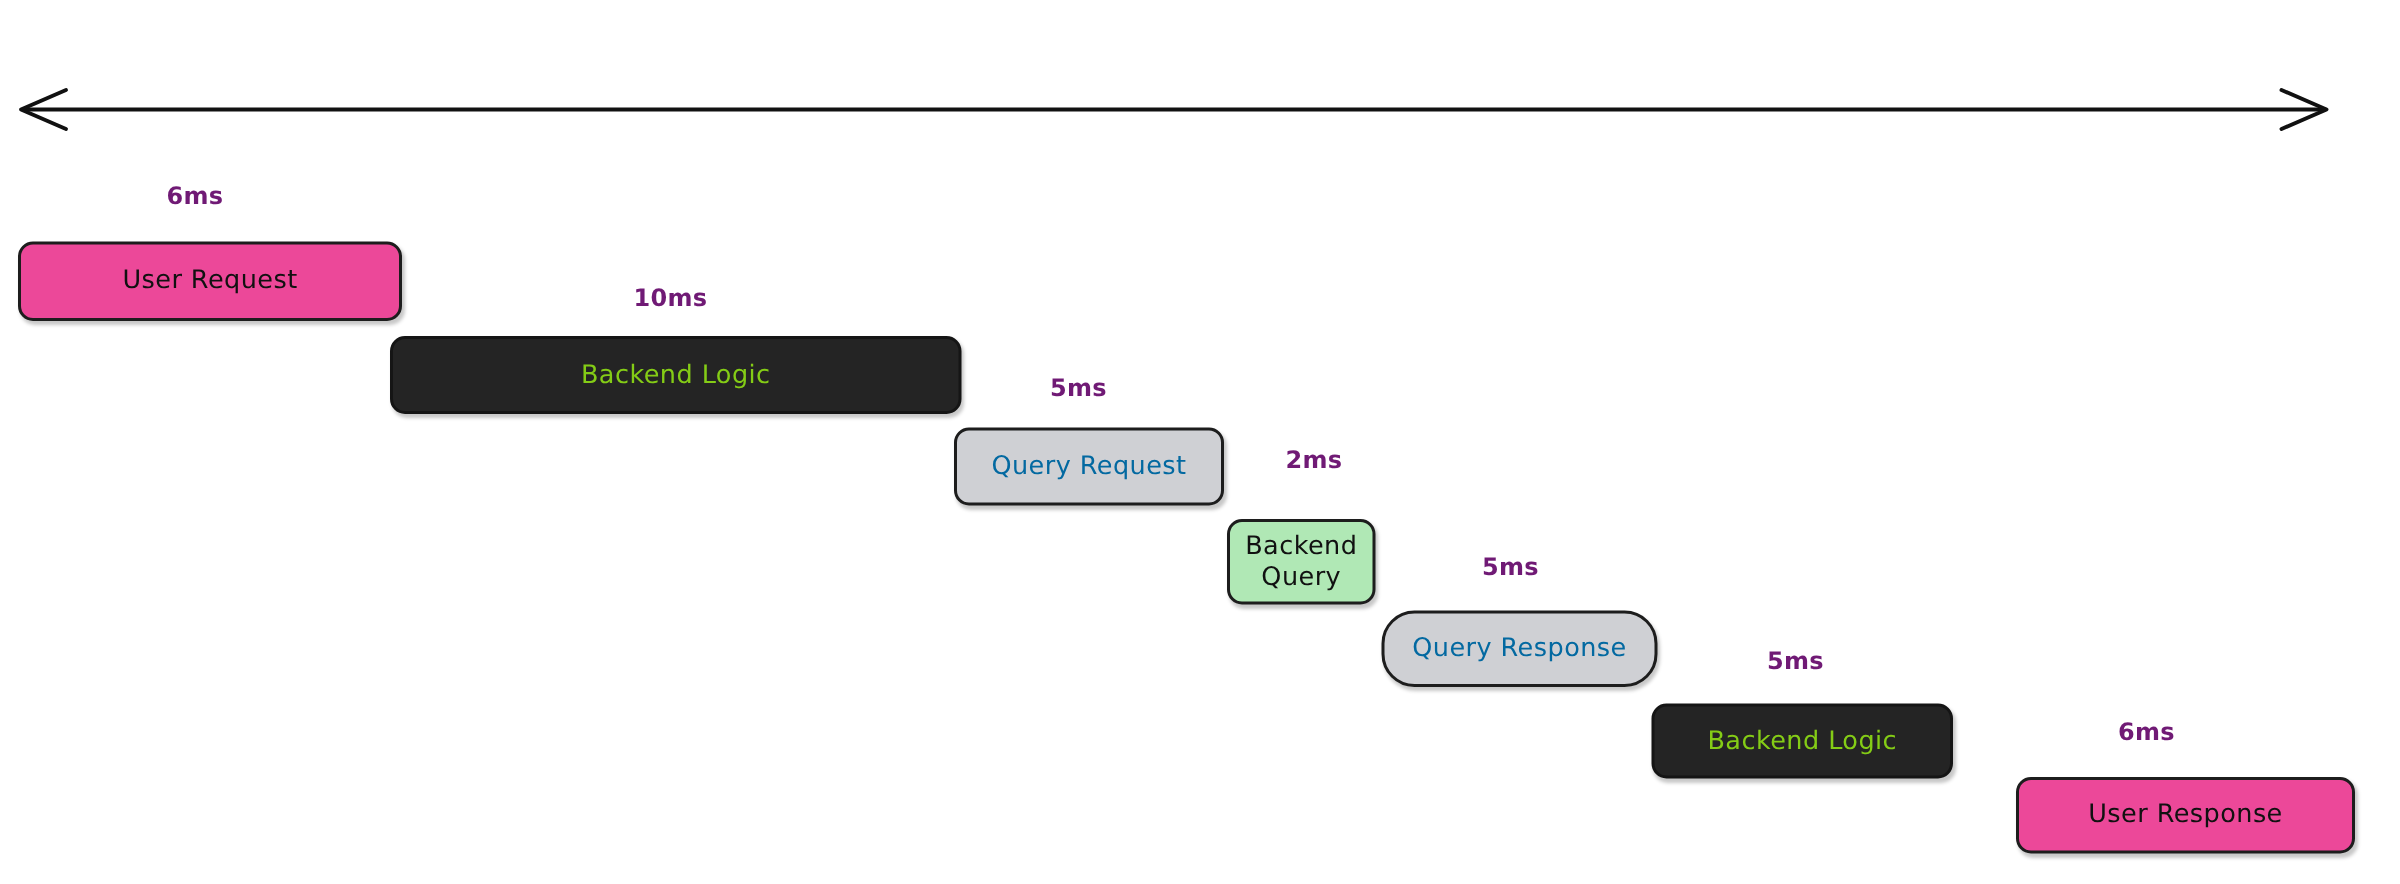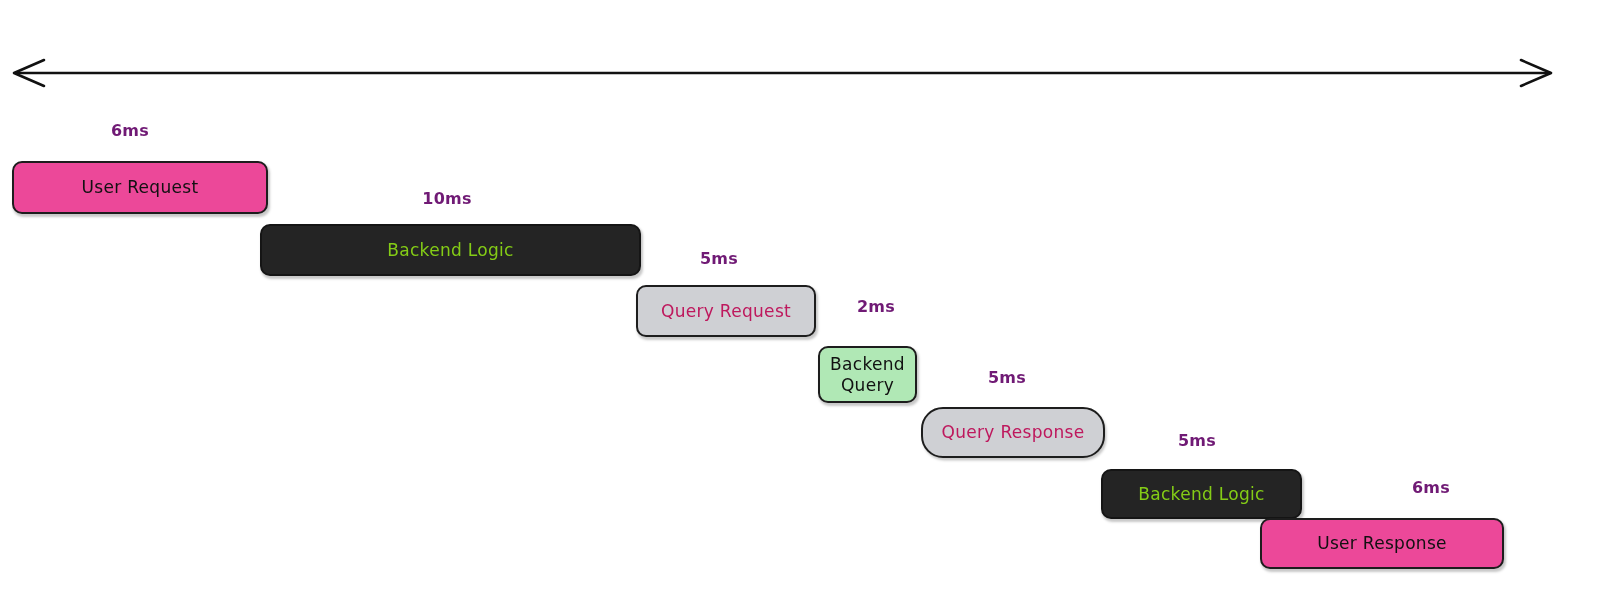--- a/index.html
+++ b/index.html
@@ -65,21 +65,21 @@
     box-shadow: 1.5px 2.5px 2.5px rgba(0,0,0,0.22);
   }
   .bar-label {
     display: block;
     padding: 0 8px;
     white-space: pre-line;
   }
 
   .bar.theme-blue  { background: #ec4899; color: #111111; border-color: #1d1d1d; }
   .bar.theme-dark  { background: #242424; color: #84cc16; border-color: #151515; justify-content: center; }
-  .bar.theme-gray  { background: #cfd0d4; color: #be185d; border-color: #1d1d1d; }
+  .bar.theme-gray  { background: #cfd0d4; color: #0369a1; border-color: #1d1d1d; }
   .bar.theme-green { background: #b0e8b5; color: #111111; border-color: #1d1d1d; }
 
   
   .duration-label {
     position: absolute;
     font-family: "DejaVu Sans", sans-serif;
     font-size: 16px;
     color: #701a75;
     white-space: nowrap;
     transform: translateX(-50%);
@@ -114,21 +114,21 @@
       <div class="bar theme-green" style="left: 818px; top: 346px; width: 99px; height: 57px;">
         <span class="bar-label">Backend
 Query</span>
       </div>
       <div class="bar theme-gray" style="left: 921px; top: 407px; width: 184px; height: 51px; border-radius: 22px;">
         <span class="bar-label">Query Response</span>
       </div>
       <div class="bar theme-dark" style="left: 1101px; top: 469px; width: 201px; height: 50px;">
         <span class="bar-label">Backend Logic</span>
       </div>
-      <div class="bar theme-blue" style="left: 1260px; top: 518px; width: 244px; height: 51px;">
+      <div class="bar theme-blue" style="left: 1344px; top: 518px; width: 226px; height: 51px;">
         <span class="bar-label">User Response</span>
       </div>
     </div>
   <div id="labels-layer">
       <div class="duration-label" style="left: 130px; top: 121px;">6ms</div>
       <div class="duration-label" style="left: 447px; top: 189px;">10ms</div>
       <div class="duration-label" style="left: 719px; top: 249px;">5ms</div>
       <div class="duration-label" style="left: 876px; top: 297px;">2ms</div>
       <div class="duration-label" style="left: 1007px; top: 368px;">5ms</div>
       <div class="duration-label" style="left: 1197px; top: 431px;">5ms</div>

